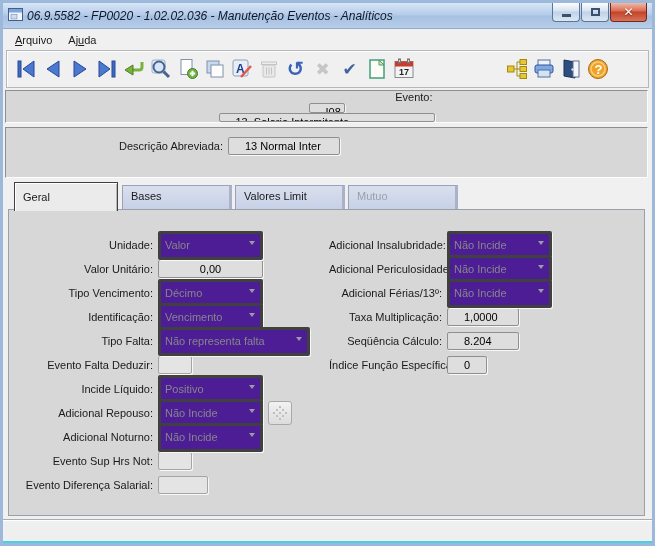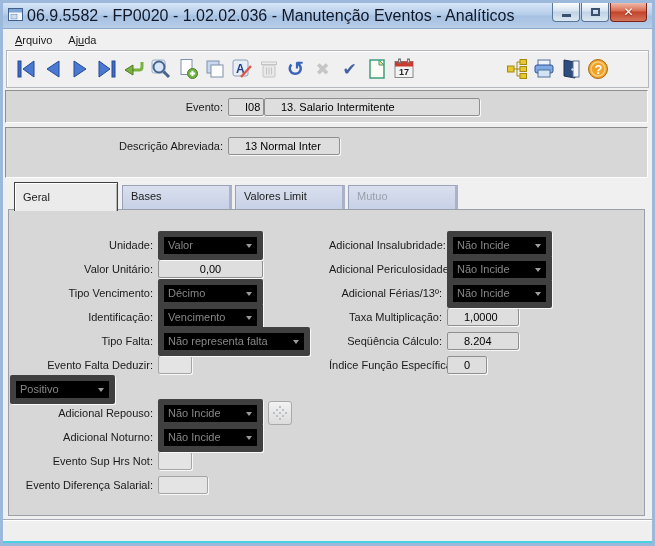--- a/index.html
+++ b/index.html
@@ -5,21 +5,21 @@
   * { box-sizing: border-box; margin: 0; padding: 0; }
   body { font-family: "Liberation Sans", sans-serif; font-size: 11px; color: #1a1a1a; background:#555; }
   .window { position: relative; width: 655px; height: 546px; border: 3px solid #9cb8da; outline: 1px solid #56718f; background:#f0f0f0; overflow: hidden; }
   .window::after { content:""; position:absolute; left:0; right:0; bottom:0; height:2px; background:#49d0e2; }
   .win-inner { position: relative; width: 649px; height: 540px; }
 
   
   .titlebar { position:absolute; top:0; left:0; right:0; height:26px; background:linear-gradient(#dcead9 0%, #cfe0f3 10%, #b9cfea 45%, #a9c3e3 50%, #b6cde9 100%);
               background: linear-gradient(#d8e6f6, #b3cbe9 48%, #a5c0e2 52%, #b8cee9); display:flex; align-items:center; border-bottom:1px solid #8fa9c9; }
   .titlebar .app-ico { margin:0 4px 0 5px; }
-  .title-text { font-size:16px; color:#101828; }
+  .title-text { font-size:12px; color:#101828;font-style:italic; }
   .winbtns { position:absolute; top:0; right:5px; display:flex; }
   .winbtn { width:28px; height:19px; border:1px solid #5a7699; border-top:none; border-radius:0 0 4px 4px; background:linear-gradient(#fbfdfe,#d6e2f0 45%,#c0d2e6 50%,#dce7f2); margin-left:1px; display:flex; align-items:center; justify-content:center; }
   .winbtn.close { width:37px; background:linear-gradient(#eebbaa,#d96a50 45%,#c24329 50%,#d4755c); border-color:#7c2417; }
   .glyph-min { width:9px; height:3px; background:#39506e; margin-top:6px; }
   .glyph-max { width:9px; height:8px; border:2px solid #39506e; background:transparent; }
   .glyph-x { color:#fff; font-weight:bold; font-size:12px; text-shadow:0 1px 1px #7c2417; font-family:"DejaVu Sans", sans-serif; }
 
   
   .menubar { position:absolute; top:27px; left:0; right:0; height:19px; background:#f0f0f0; display:flex; align-items:center; padding-left:4px; }
   .menu-item { padding:2px 8px; }
@@ -36,21 +36,21 @@
   .frame { position:absolute; left:2px; width:643px; background:#d7d7d7; border:1px solid; border-color:#8e8e8e #fdfdfd #fdfdfd #8e8e8e; }
   .frame-evento { top:87px; height:33px; }
   .frame-desc { top:124px; height:51px; }
   .frow { display:flex; align-items:center; }
   .flbl { width:222px; text-align:right; padding-right:5px; white-space:nowrap; }
 
   
   .tb { height:18px; line-height:16px; background:#dedede; border:1px solid #8f8f8f; border-radius:2px; box-shadow:1px 1px 0 #f8f8f8; padding:0 16px; color:#000; overflow:hidden; white-space:nowrap; }
   .tb.center { text-align:center; }
   .tb.empty { background:#e4e4e4; border-color:#a5a5a5; }
-  .combo { height:29px; background:#000000; border:6px solid #404040; border-radius:2px; box-shadow:1px 1px 0 #f8f8f8; display:flex; align-items:center; color:#878787; position:relative; }
+  .combo { height:29px; background:#4c1d95; border:3px solid #404040; border-radius:2px; box-shadow:1px 1px 0 #f8f8f8; display:flex; align-items:center; color:#878787; position:relative; }
   .combo .cval { padding-left:4px; white-space:nowrap; overflow:hidden; }
   .combo .carrow { position:absolute; right:5px; top:7px; width:0; height:0; border-left:3.5px solid transparent; border-right:3.5px solid transparent; border-top:4px solid #9b9ba2; }
 
   .w105{width:105px;} .w152{width:152px;} .w72{width:72px;} .w40{width:40px;}
   .w36{width:36px;} .w216{width:216px;} .w112{width:112px;} .w30{width:30px;} .w33{width:33px;} .w50{width:50px;}
 
   
   .tab { position:absolute; height:25px; top:182px; background:linear-gradient(#d9dfee,#c6d0e6); border:1px solid #9aa2ba; border-bottom:none; border-right:3px solid #a9b2c9; padding:4px 0 0 8px; }
   .tab.active { top:179px; height:29px; background:#ebebeb; border:1px solid #404040; border-bottom:none; box-shadow: inset 1px 1px 0 #fff, inset -1px 0 0 #b8b8b8; z-index:3; padding-top:8px; }
   .tab.disabled { color:#9aa1ad; }
@@ -220,21 +220,21 @@
             <svg width="24" height="24">
               <circle cx="12" cy="12" r="9.5" fill="#f0a227" stroke="#ad6a10"></circle>
               <circle cx="12" cy="12" r="7" fill="none" stroke="#f8cf7e" stroke-width="1.5"></circle>
               <text x="8.5" y="17" font-size="13" font-weight="bold" fill="#fff" font-family="Liberation Sans, sans-serif">?</text>
             </svg>
           </span>
     </span>
   </div>
 
   <div class="frame frame-evento">
-    <div class="frow" style="height:31px;">
+    <div class="frow" style="height:31px;flex-direction:column;">
       <span class="flbl">Evento:</span>
       <div class="tb w36">I08</div>
       <div class="tb w216" style="">13. Salario Intermitente</div>
     </div>
   </div>
 
   <div class="frame frame-desc">
     <div class="frow" style="height:30px;margin-top:3px;">
       <span class="flbl">Descrição Abreviada:</span>
       <div class="tb w112">13 Normal Inter</div>
@@ -279,20 +279,21 @@
         <div class="combo w152">
               <span class="cval">Não representa falta</span>
               <span class="carrow"></span>
             </div>
       </div>
       <div class="row">
         <span class="lbl">Evento Falta Deduzir:</span>
         <div class="tb empty w30"></div>
       </div>
       <div class="row">
+        <span class="lbl">Incide Líquido:</span>
         <div class="combo w105">
               <span class="cval">Positivo</span>
               <span class="carrow"></span>
             </div>
       </div>
       <div class="row">
         <span class="lbl">Adicional Repouso:</span>
         <div class="combo w105">
               <span class="cval">Não Incide</span>
               <span class="carrow"></span>

